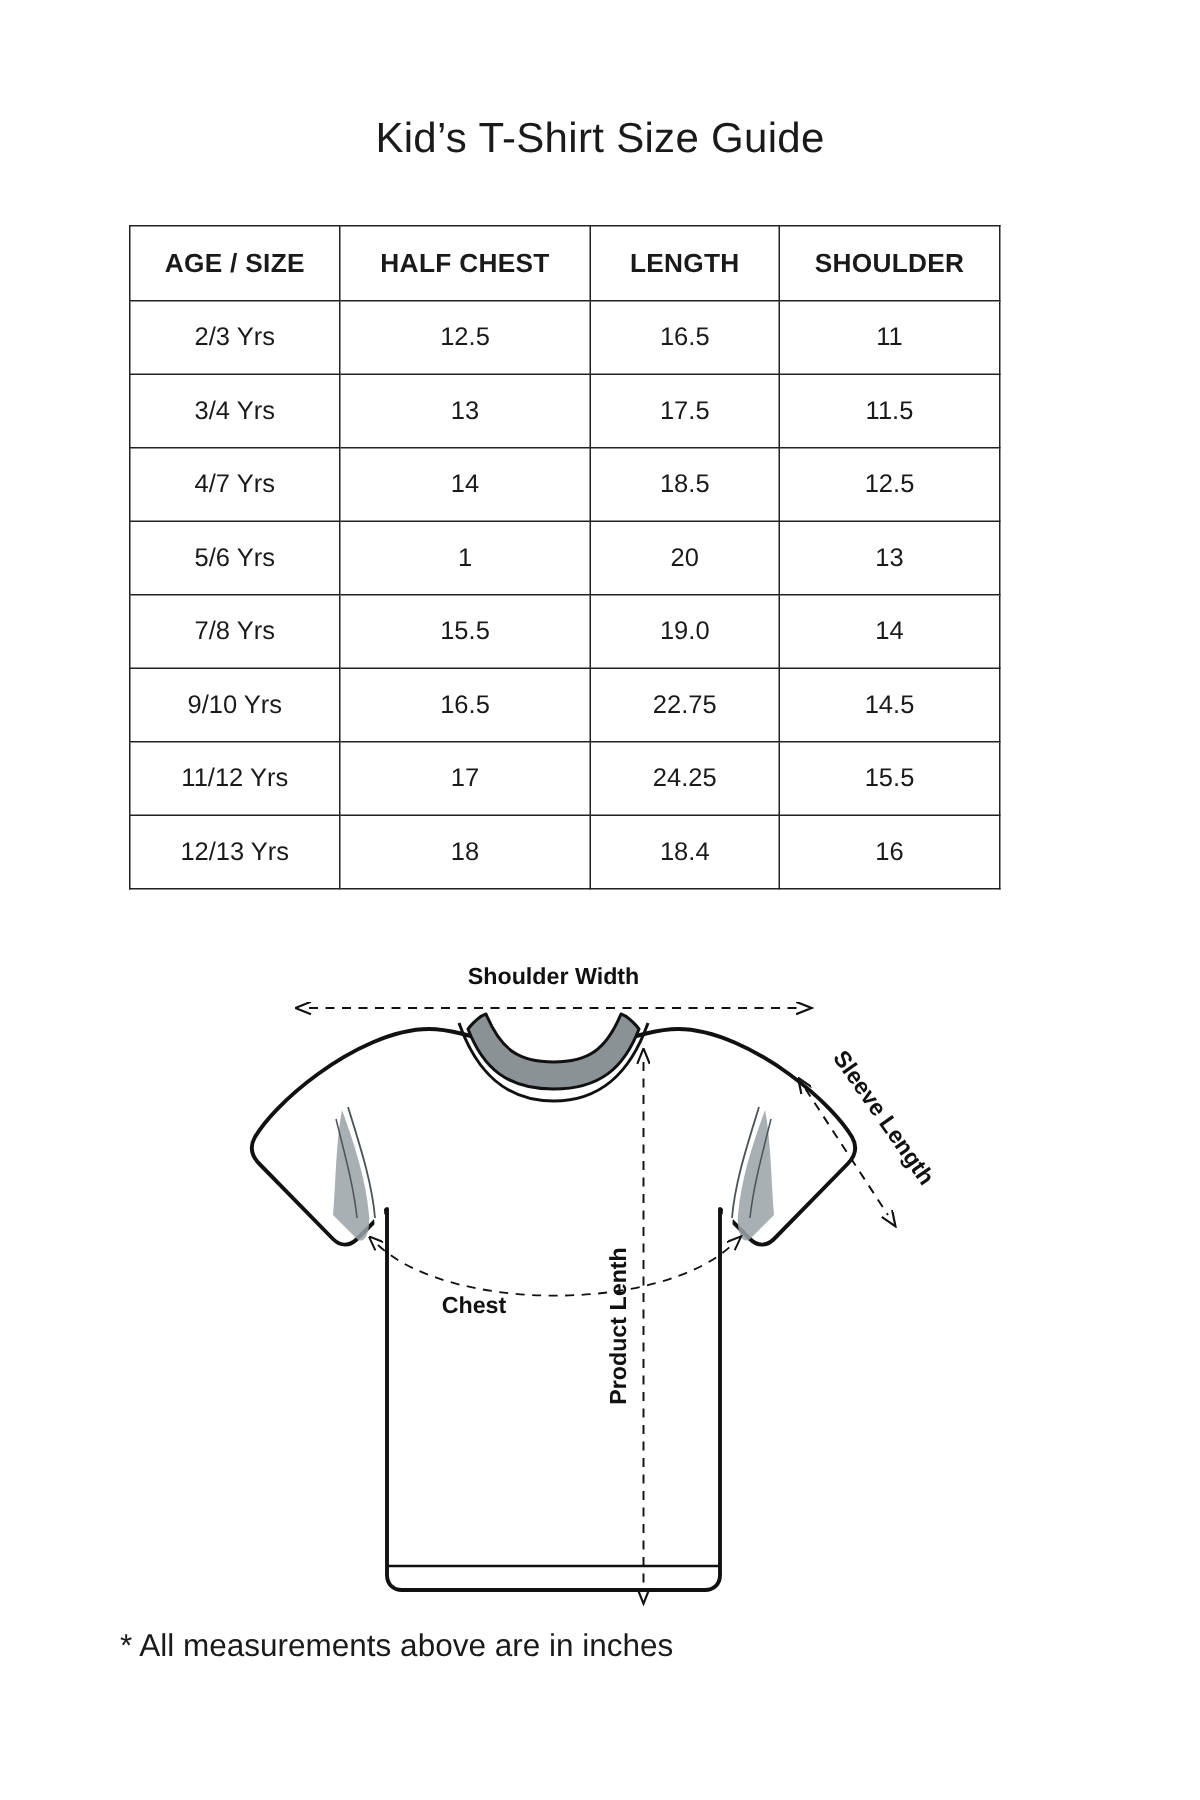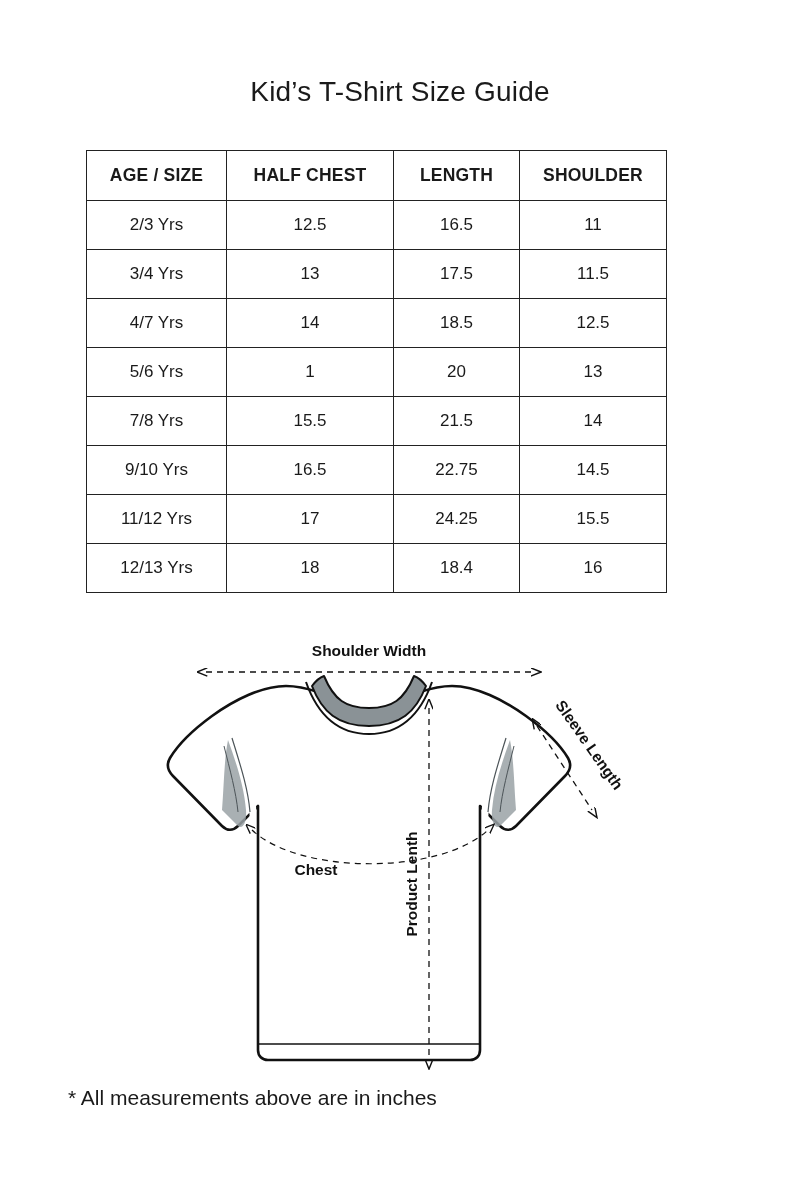--- a/index.html
+++ b/index.html
@@ -71,21 +71,21 @@
     left: 0;
     width: 800px;
     height: 450px;
   }
   .diagram svg { display: block; }
 
   
   .footnote {
     position: absolute;
     top: 1086px;
-    left: 68px;
+    left: 80px;
     font-size: 21px;
     color: #1a1a1a;
     font-weight: 400;
   }
 </style>
 </head>
 <body>
 
 <div class="page">
 
@@ -128,21 +128,21 @@
         </tr>
         <tr>
           <td>5/6 Yrs</td>
           <td>1</td>
           <td>20</td>
           <td>13</td>
         </tr>
         <tr>
           <td>7/8 Yrs</td>
           <td>15.5</td>
-          <td>21.5</td>
+          <td>19.0</td>
           <td>14</td>
         </tr>
         <tr>
           <td>9/10 Yrs</td>
           <td>16.5</td>
           <td>22.75</td>
           <td>14.5</td>
         </tr>
         <tr>
           <td>11/12 Yrs</td>

